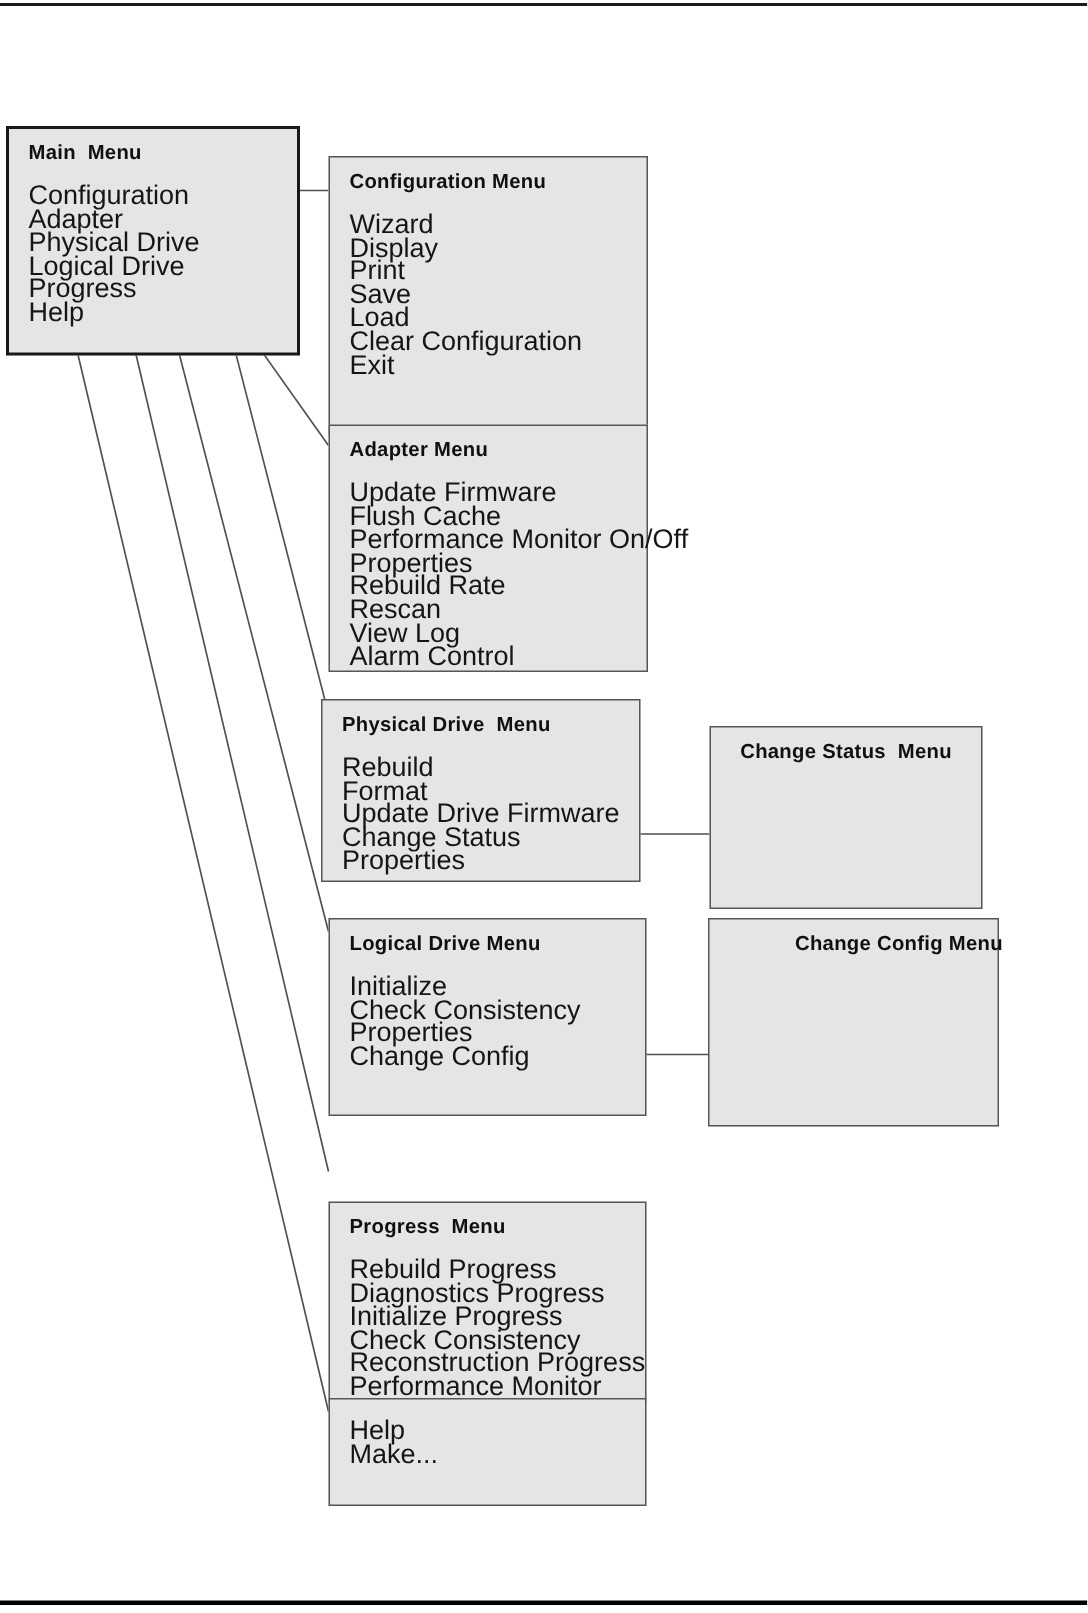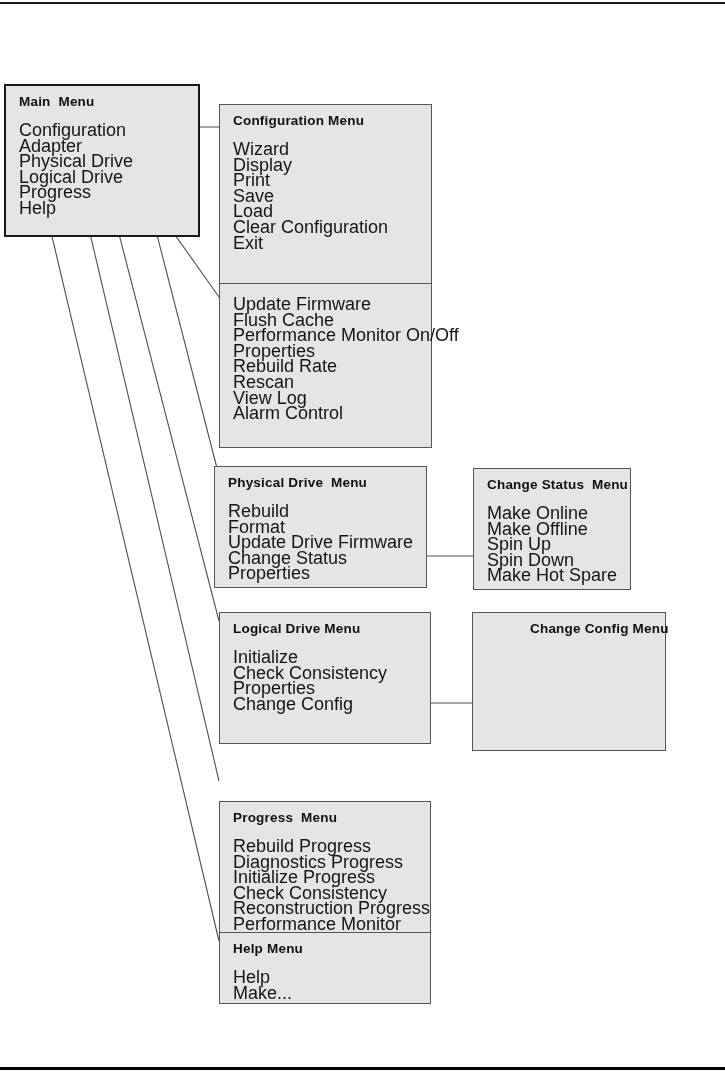--- a/index.html
+++ b/index.html
@@ -101,20 +101,21 @@
         <div class="menu-item">Display</div>
         <div class="menu-item">Print</div>
         <div class="menu-item">Save</div>
         <div class="menu-item">Load</div>
         <div class="menu-item">Clear Configuration</div>
         <div class="menu-item">Exit</div>
       </div>
   </div>
 
   <div class="menu-box" style="left:219px; top:283px; width:213px; height:165px;">
+    <div class="menu-title">Adapter Menu</div>
     <div class="menu-items">
         <div class="menu-item">Update Firmware</div>
         <div class="menu-item">Flush Cache</div>
         <div class="menu-item">Performance Monitor On/Off</div>
         <div class="menu-item">Properties</div>
         <div class="menu-item">Rebuild Rate</div>
         <div class="menu-item">Rescan</div>
         <div class="menu-item">View Log</div>
         <div class="menu-item">Alarm Control</div>
       </div>
@@ -124,29 +125,22 @@
     <div class="menu-title">Physical Drive  Menu</div>
     <div class="menu-items">
         <div class="menu-item">Rebuild</div>
         <div class="menu-item">Format</div>
         <div class="menu-item">Update Drive Firmware</div>
         <div class="menu-item">Change Status</div>
         <div class="menu-item">Properties</div>
       </div>
   </div>
 
-  <div class="menu-box" style="left:473px; top:468px; width:158px; height:122px;">
+  <div class="menu-box" style="left:473px; top:484px; width:182px; height:122px;text-align:center;">
     <div class="menu-title">Change Status  Menu</div>
-    <div class="menu-items">
-        <div class="menu-item">Make Online</div>
-        <div class="menu-item">Make Offline</div>
-        <div class="menu-item">Spin Up</div>
-        <div class="menu-item">Spin Down</div>
-        <div class="menu-item">Make Hot Spare</div>
-      </div>
   </div>
 
   <div class="menu-box" style="left:219px; top:612px; width:212px; height:132px;">
     <div class="menu-title">Logical Drive Menu</div>
     <div class="menu-items">
         <div class="menu-item">Initialize</div>
         <div class="menu-item">Check Consistency</div>
         <div class="menu-item">Properties</div>
         <div class="menu-item">Change Config</div>
       </div>
@@ -162,20 +156,19 @@
         <div class="menu-item">Rebuild Progress</div>
         <div class="menu-item">Diagnostics Progress</div>
         <div class="menu-item">Initialize Progress</div>
         <div class="menu-item">Check Consistency</div>
         <div class="menu-item">Reconstruction Progress</div>
         <div class="menu-item">Performance Monitor</div>
       </div>
   </div>
 
   <div class="menu-box" style="left:219px; top:932px; width:212px; height:72px;">
-    <div class="menu-title">Help Menu</div>
     <div class="menu-items">
         <div class="menu-item">Help</div>
         <div class="menu-item">Make...</div>
       </div>
   </div>
 
 </div>
 
 </body></html>

